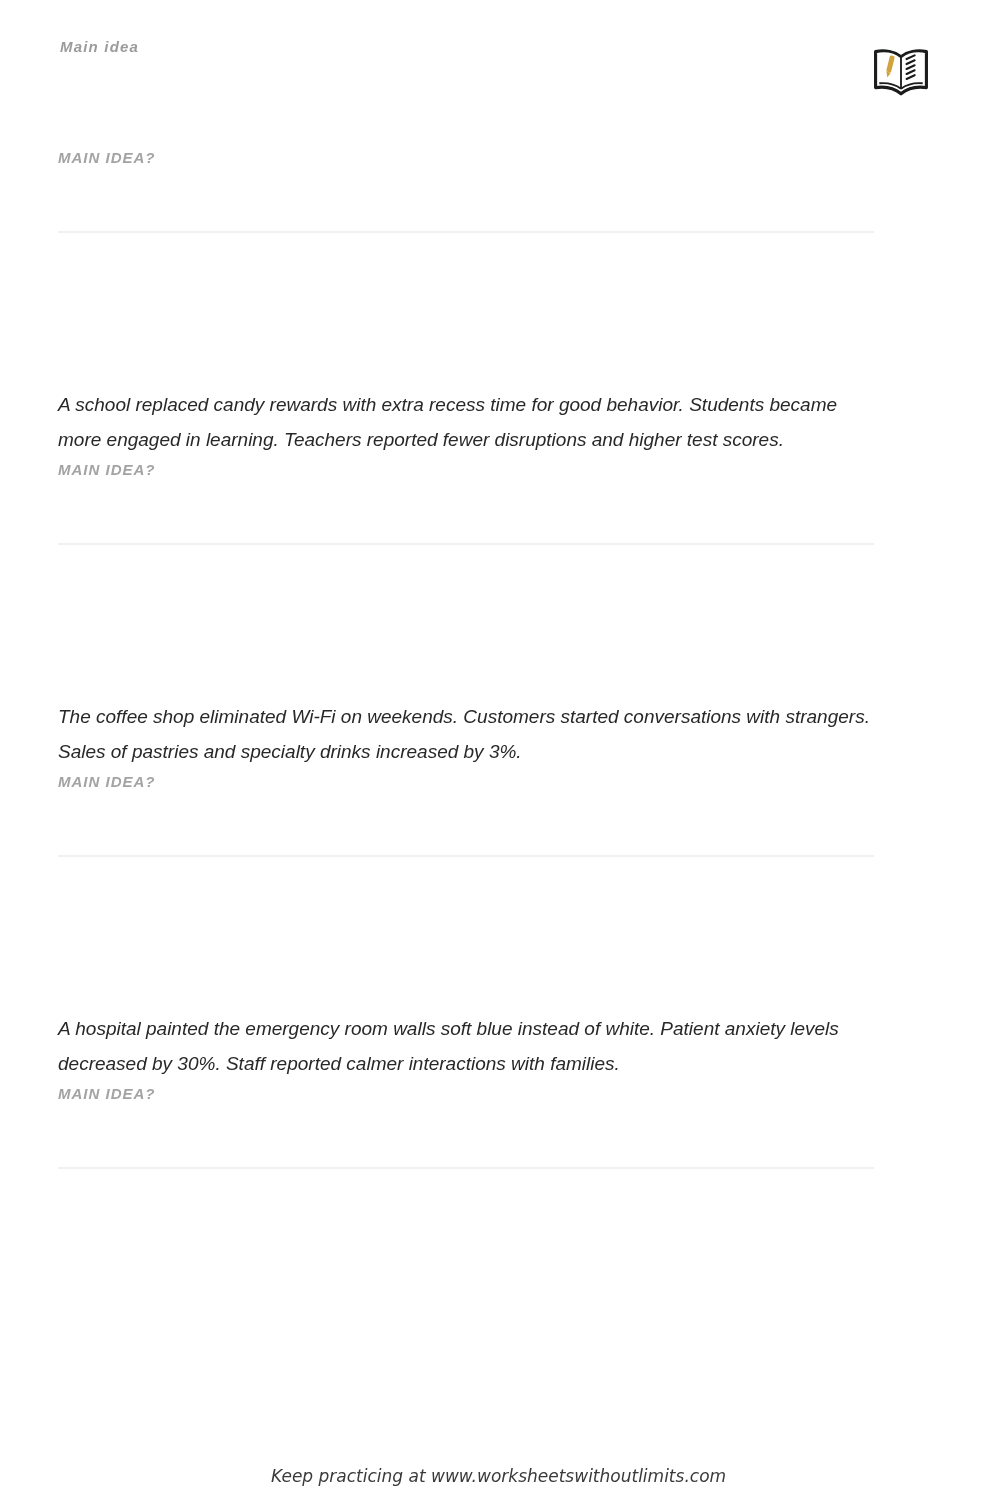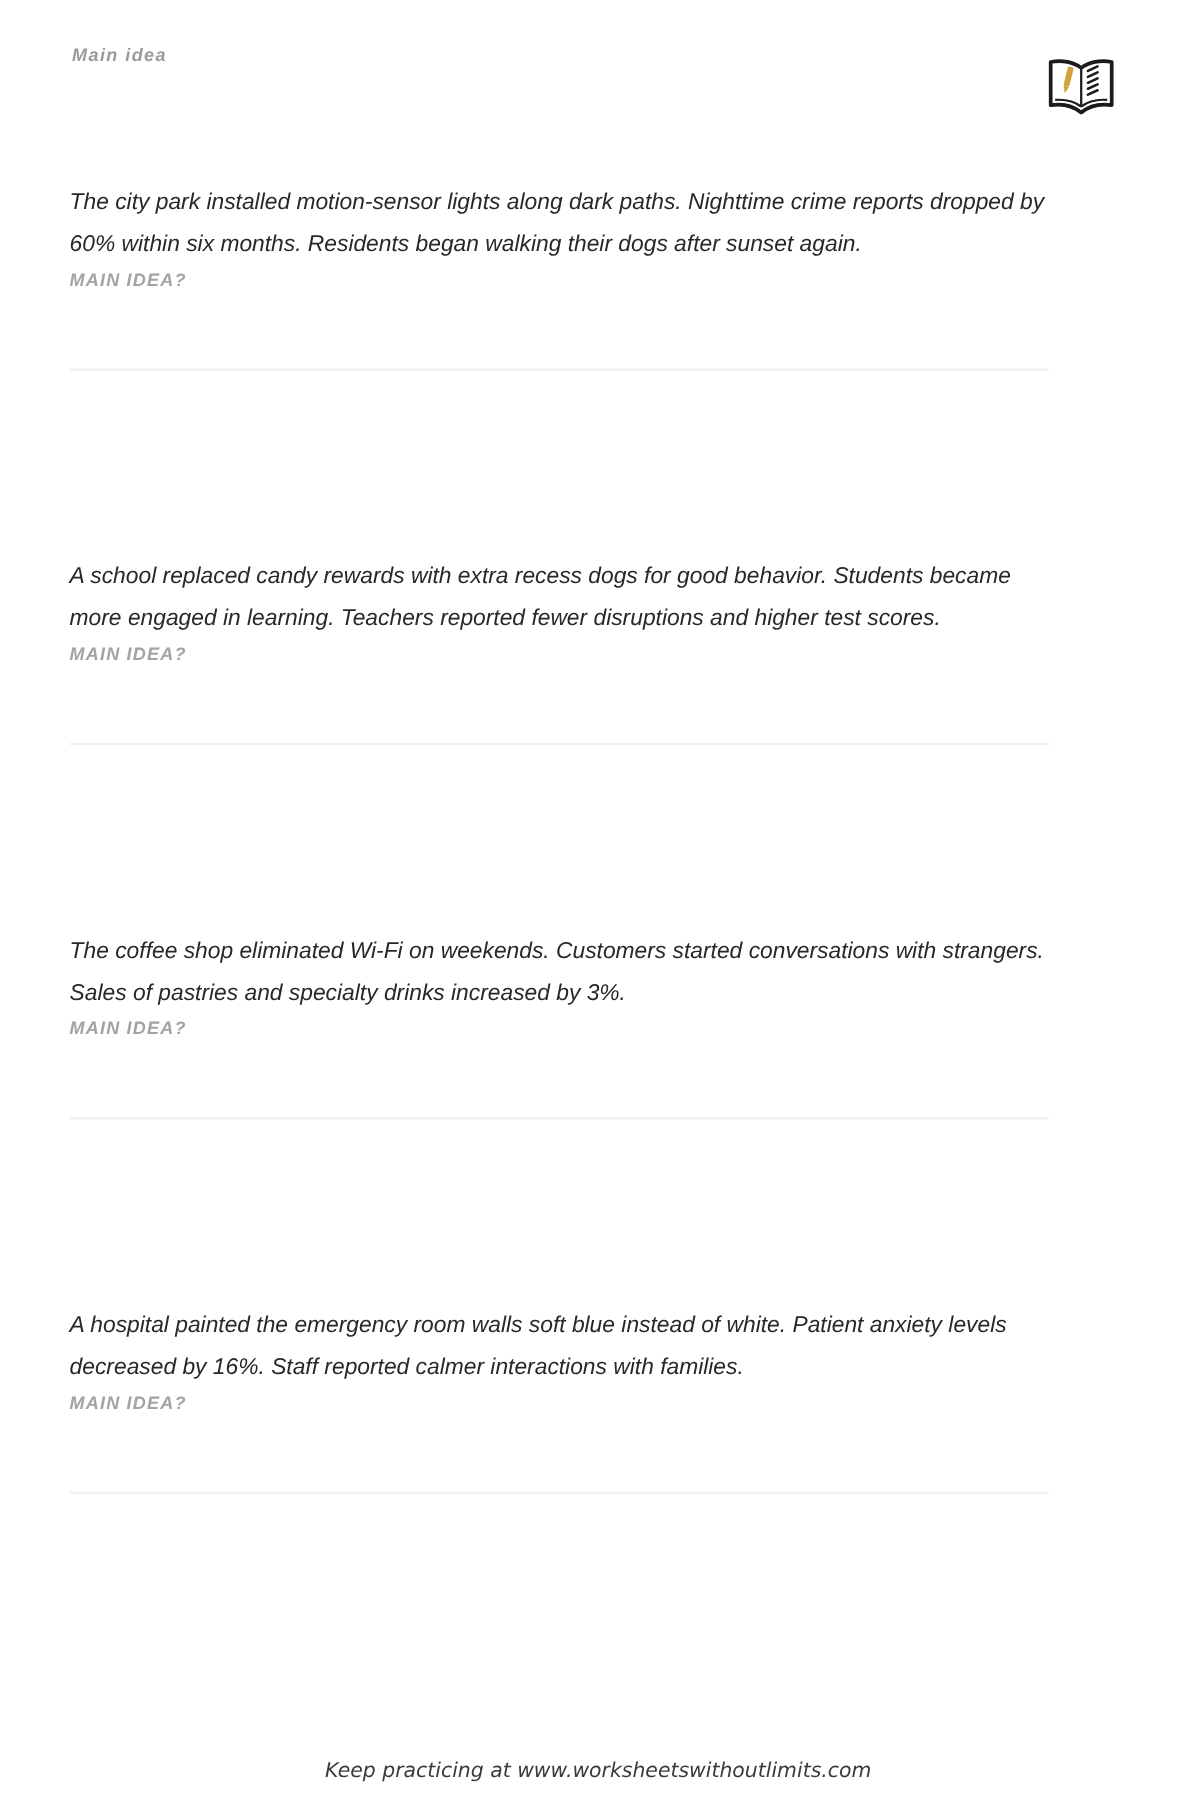--- a/index.html
+++ b/index.html
@@ -97,36 +97,35 @@
         <line x1="59" y1="52" x2="72" y2="46"></line>
         <line x1="59" y1="60" x2="72" y2="54"></line>
         <line x1="59" y1="68" x2="72" y2="62"></line>
       </g>
     </svg>
   </span>
 
   <div class="content">
 
     <div class="section">
-      <p class="passage">The city park installed motion-sensor lights along dark paths. Nighttime crime reports dropped by 60% within six months. Residents began walking their dogs after sunset again.</p>
       <div class="prompt">MAIN IDEA?</div>
     </div>
 
     <div class="section">
-      <p class="passage">A school replaced candy rewards with extra recess dogs for good behavior. Students became more engaged in learning. Teachers reported fewer disruptions and higher test scores.</p>
+      <p class="passage">A school replaced candy rewards with extra recess time for good behavior. Students became more engaged in learning. Teachers reported fewer disruptions and higher test scores.</p>
       <div class="prompt">MAIN IDEA?</div>
     </div>
 
     <div class="section">
       <p class="passage">The coffee shop eliminated Wi-Fi on weekends. Customers started conversations with strangers. Sales of pastries and specialty drinks increased by 3%.</p>
       <div class="prompt">MAIN IDEA?</div>
     </div>
 
     <div class="section">
-      <p class="passage">A hospital painted the emergency room walls soft blue instead of white. Patient anxiety levels decreased by 16%. Staff reported calmer interactions with families.</p>
+      <p class="passage">A hospital painted the emergency room walls soft blue instead of white. Patient anxiety levels decreased by 30%. Staff reported calmer interactions with families.</p>
       <div class="prompt">MAIN IDEA?</div>
     </div>
 
   </div>
 
   <div class="page-footer">Keep practicing at www.worksheetswithoutlimits.com</div>
 
 </div>
 
 </body></html>

